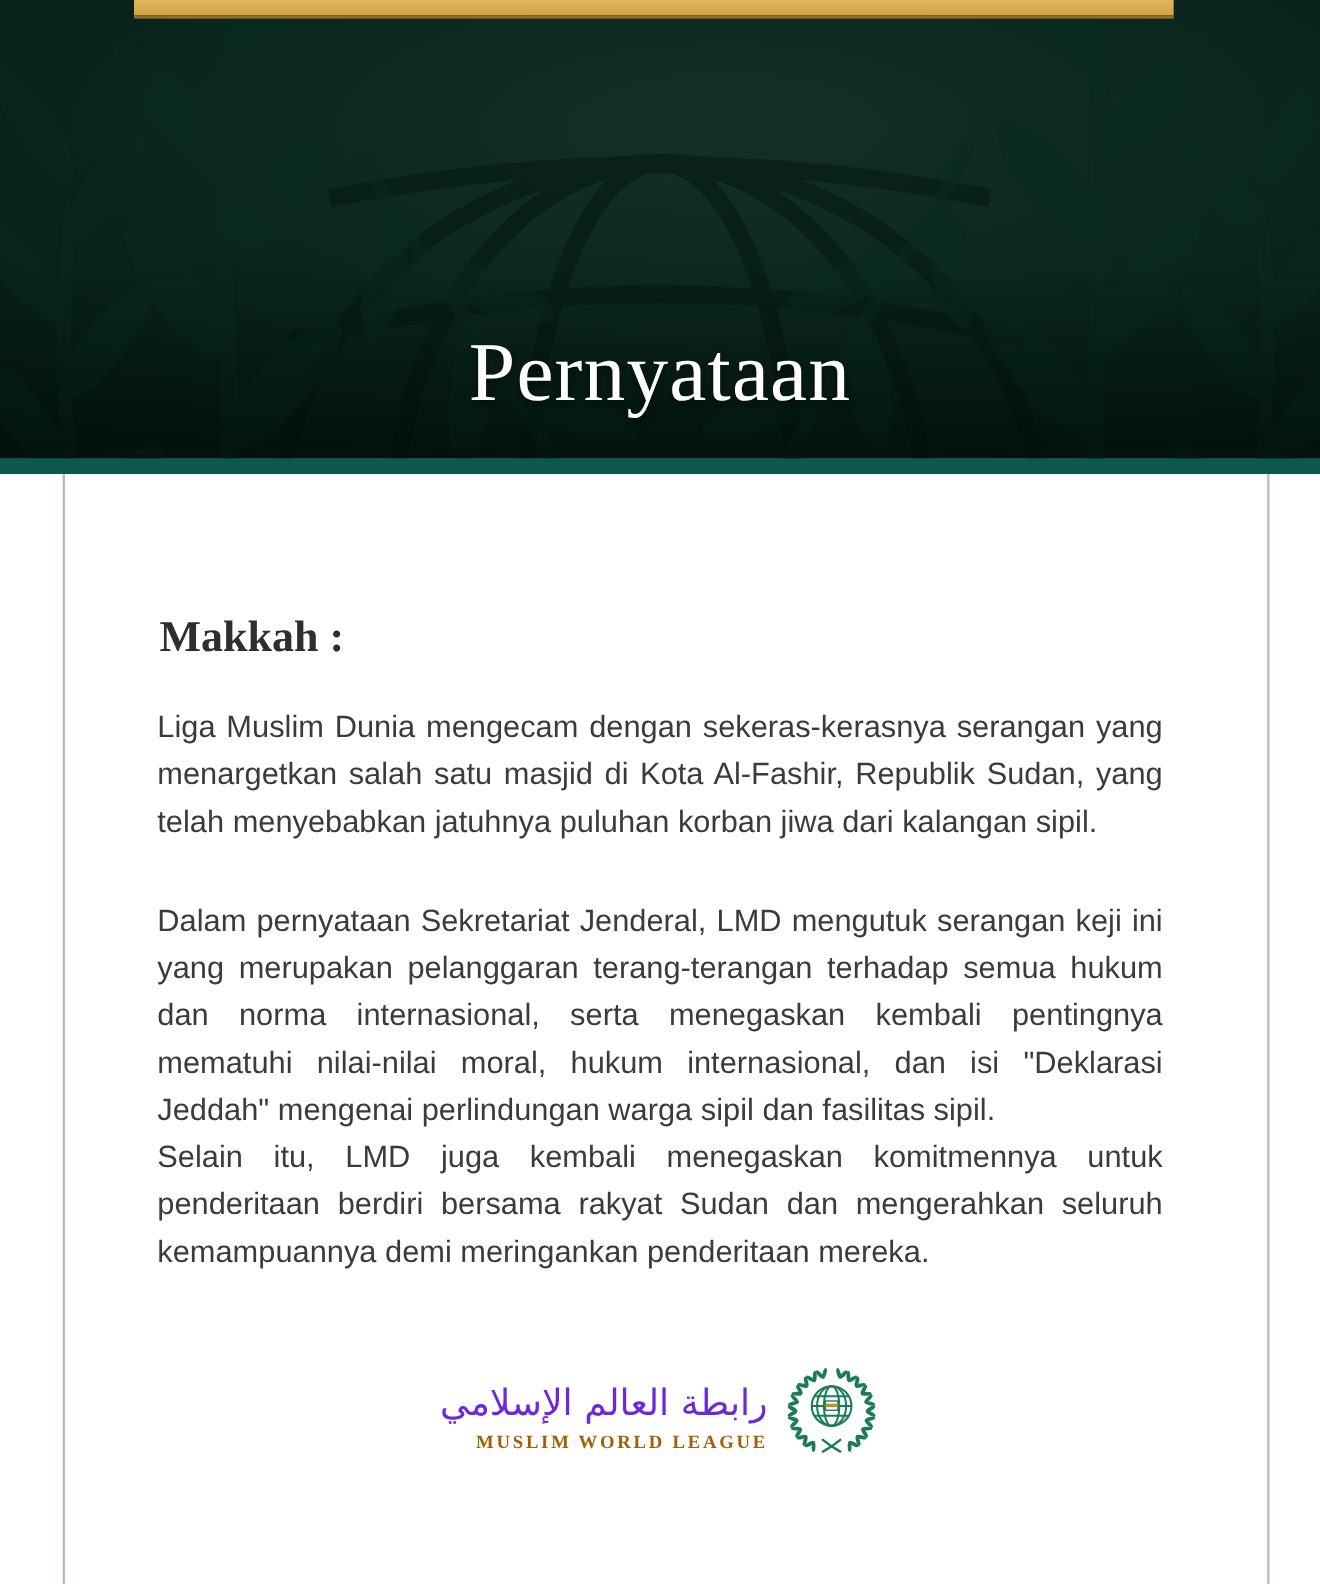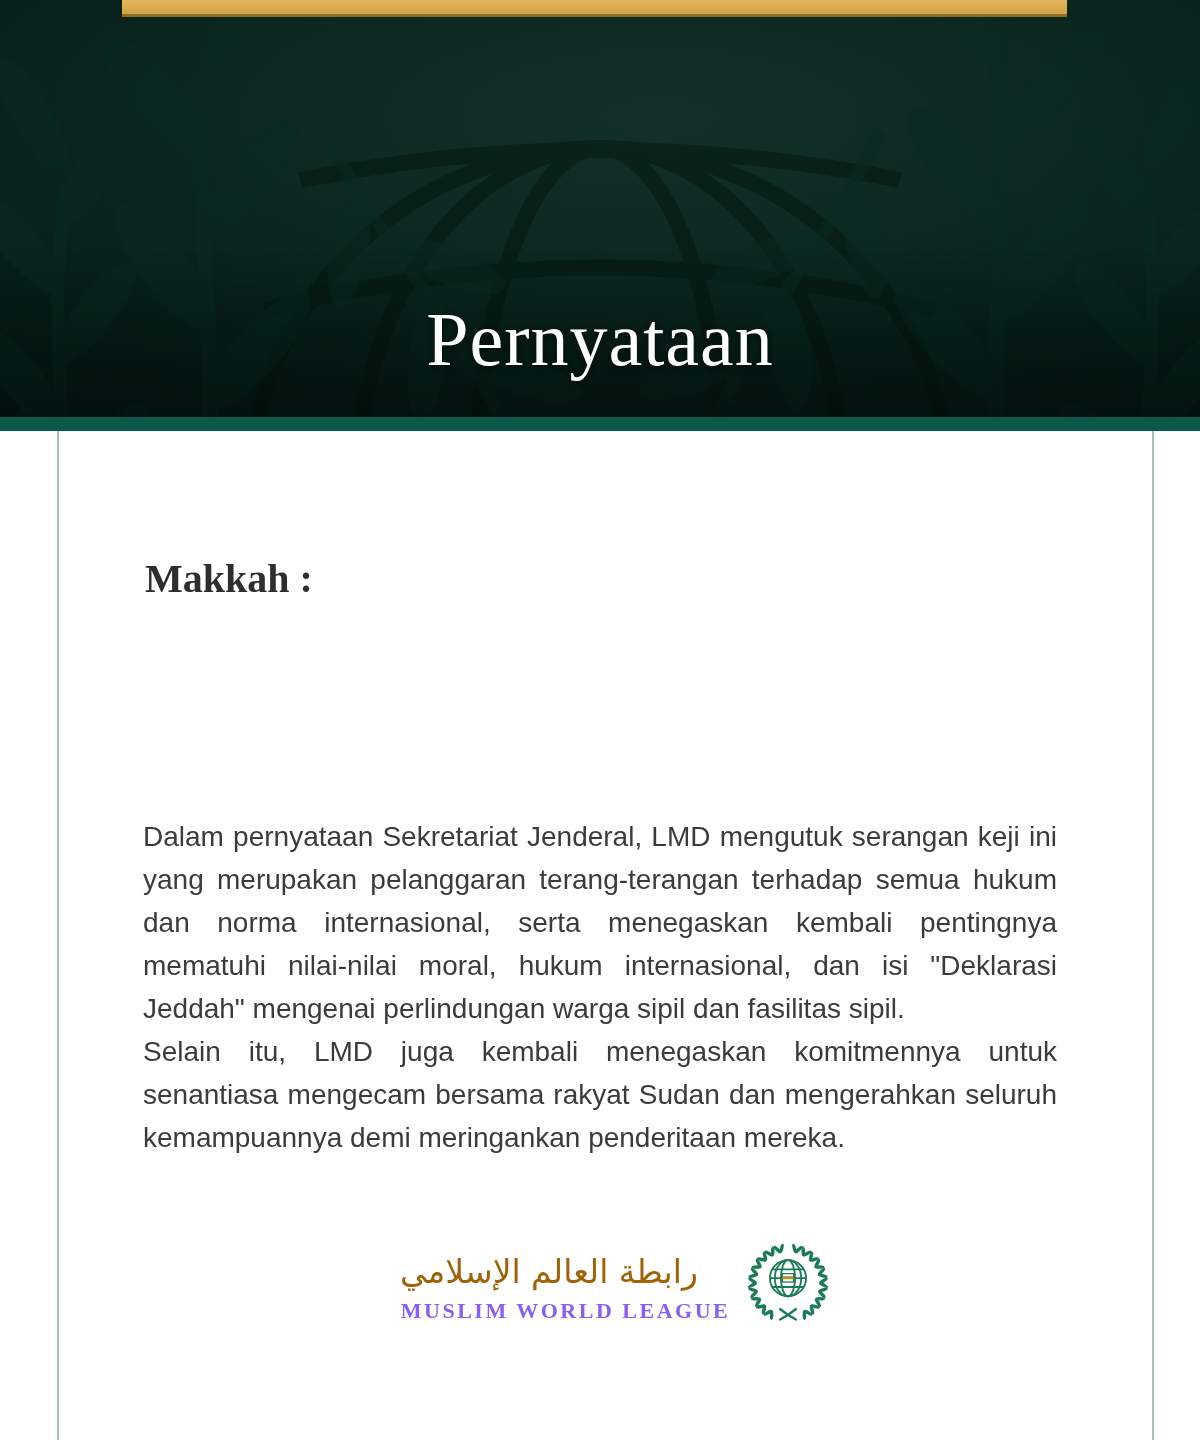--- a/index.html
+++ b/index.html
@@ -23,23 +23,23 @@
         font-family:"Liberation Serif","DejaVu Serif",serif;font-weight:700;
         font-size:40px;line-height:1.2;color:#2E2E2E;}
   .para{position:absolute;left:143px;width:914px;margin:0;
         font-size:28px;line-height:43px;color:#3B3B3B;text-align:justify;}
   .para.p1{top:208px;} .para.p2{top:384px;} .para.p3{top:599px;}
   
   .logo-row{position:absolute;left:0;top:812px;width:1200px;display:flex;
             justify-content:center;align-items:center;gap:14px;}
   .logo-text{display:flex;flex-direction:column;align-items:center;}
   .logo-arabic{font-family:"DejaVu Sans",sans-serif;font-size:33px;line-height:1.35;
-               color:#a16207;direction:rtl;}
+               color:#6d28d9;direction:rtl;}
   .logo-latin{font-family:"Liberation Serif","DejaVu Serif",serif;font-weight:700;
-              font-size:22px;letter-spacing:2.5px;color:#8b5cf6;margin-top:4px;margin-left:33px;}
+              font-size:17px;letter-spacing:2.5px;color:#a16207;margin-top:4px;margin-left:33px;}
   .emblem{display:block;}
 </style>
 </head>
 <body>
 
 <div class="poster">
 
   <div class="header">
     <svg class="header-art" width="1200" height="417" viewBox="0 0 1200 417" aria-hidden="true">
       <defs>
@@ -87,22 +87,23 @@
     <h1 class="page-title">Pernyataan</h1>
   </div>
   <div class="teal-strip"></div>
 
   <div class="content-card">
     <div class="vline left"></div>
     <div class="vline right"></div>
 
     <h2 class="location-heading">Makkah :</h2>
 
+    <p class="para p1">Liga Muslim Dunia mengecam dengan sekeras-kerasnya serangan yang menargetkan salah satu masjid di Kota Al-Fashir, Republik Sudan, yang telah menyebabkan jatuhnya puluhan korban jiwa dari kalangan sipil.</p>
     <p class="para p2">Dalam pernyataan Sekretariat Jenderal, LMD mengutuk serangan keji ini yang merupakan pelanggaran terang-terangan terhadap semua hukum dan norma internasional, serta menegaskan kembali pentingnya mematuhi nilai-nilai moral, hukum internasional, dan isi "Deklarasi Jeddah" mengenai perlindungan warga sipil dan fasilitas sipil.</p>
-    <p class="para p3">Selain itu, LMD juga kembali menegaskan komitmennya untuk senantiasa mengecam bersama rakyat Sudan dan mengerahkan seluruh kemampuannya demi meringankan penderitaan mereka.</p>
+    <p class="para p3">Selain itu, LMD juga kembali menegaskan komitmennya untuk penderitaan berdiri bersama rakyat Sudan dan mengerahkan seluruh kemampuannya demi meringankan penderitaan mereka.</p>
 
     <div class="logo-row">
       <div class="logo-text">
         <div class="logo-arabic">رابطة العالم الإسلامي</div>
         <div class="logo-latin">MUSLIM WORLD LEAGUE</div>
       </div>
       <svg class="emblem" width="88" height="88" viewBox="0 0 100 100" aria-hidden="true">
         <defs>
           <g id="lp" fill="#1B7B55">
             <ellipse cx="0" cy="-5" rx="2" ry="5.6" transform="rotate(30)"></ellipse>

